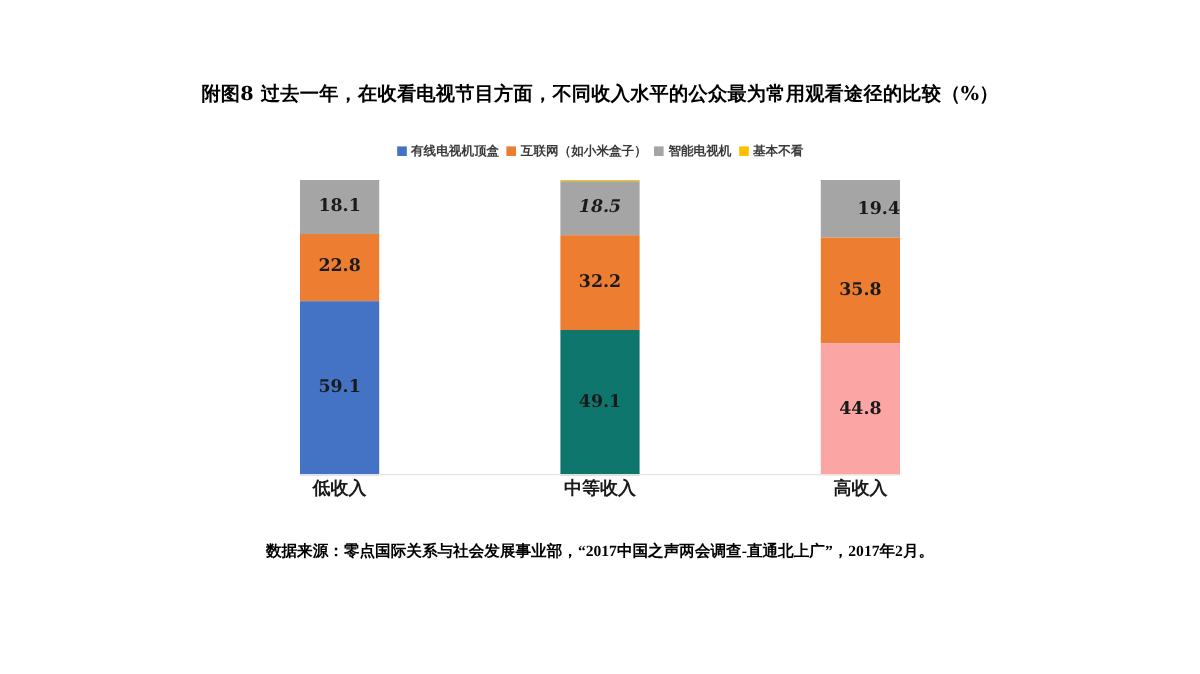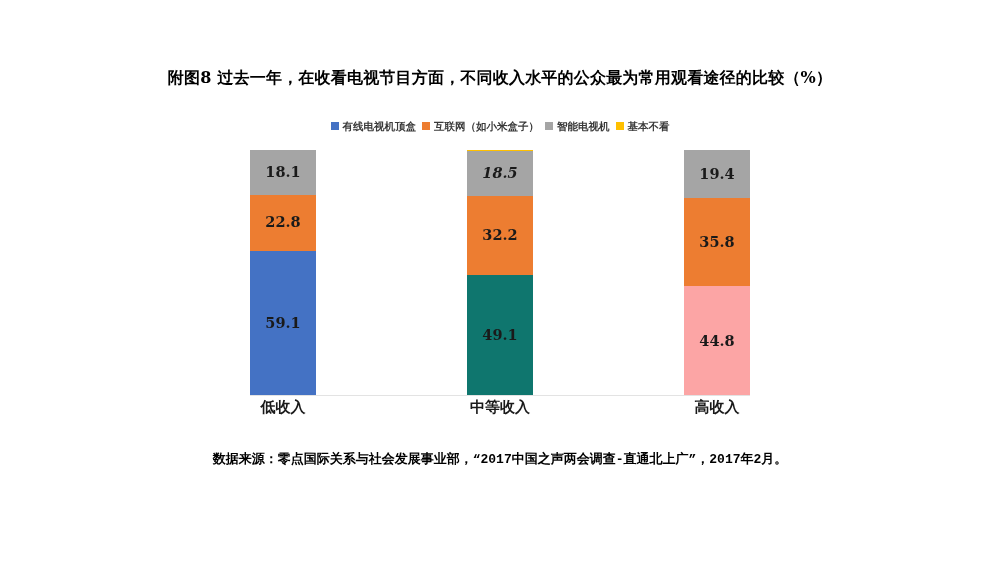--- a/index.html
+++ b/index.html
@@ -140,21 +140,21 @@
     white-space: nowrap;
   }
 
   
   .source-note {
     position: absolute;
     left: 0;
     top: 450px;
     width: 1000px;
     text-align: center;
-    font-family: Liberation Mono, monospace;
+    font-family: Liberation Serif, serif;
     font-size: 13px;
     font-weight: bold;
     color: #000000;
     white-space: nowrap;
   }
 </style>
 </head>
 <body>
 
 <div class="figure">
@@ -206,21 +206,21 @@
         <div class="seg" style="background: rgb(237, 125, 49); height: 32.2%;">
           <span class="seg-label">32.2</span>
         </div>
         <div class="seg" style="background: #0f766e; height: 49.1%;">
           <span class="seg-label">49.1</span>
         </div>
       </div>
 
       <div class="bar-group">
 
-        <div class="seg" style="background: rgb(165, 165, 165); height: 19.4%;">
+        <div class="seg" style="background: rgb(165, 165, 165); height: 19.4%; justify-content: flex-end;">
           <span class="seg-label">19.4</span>
         </div>
         <div class="seg" style="background: rgb(237, 125, 49); height: 35.8%;">
           <span class="seg-label">35.8</span>
         </div>
         <div class="seg" style="background: #fca5a5; height: 44.8%;">
           <span class="seg-label">44.8</span>
         </div>
       </div>
 

